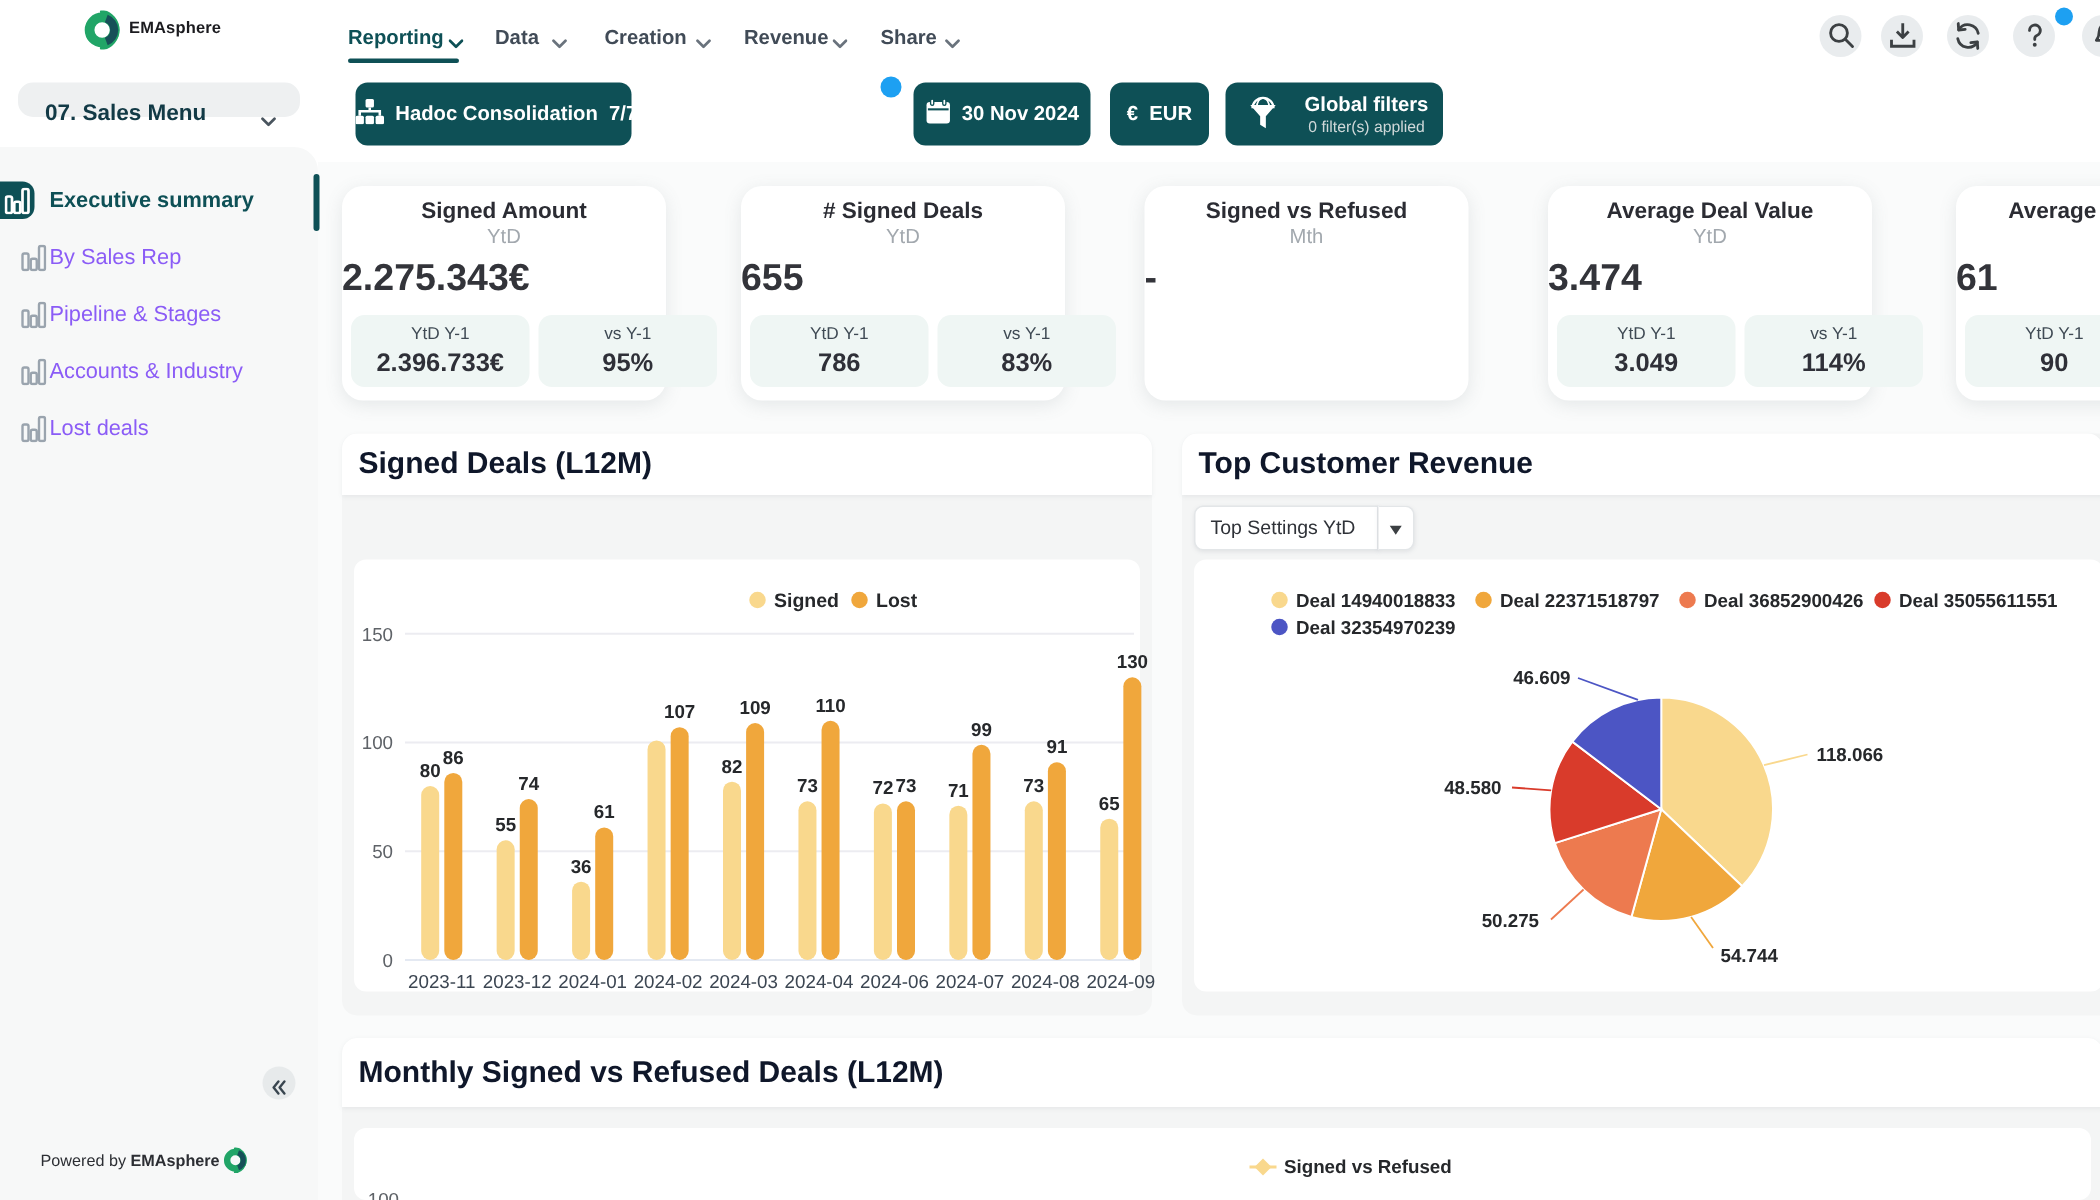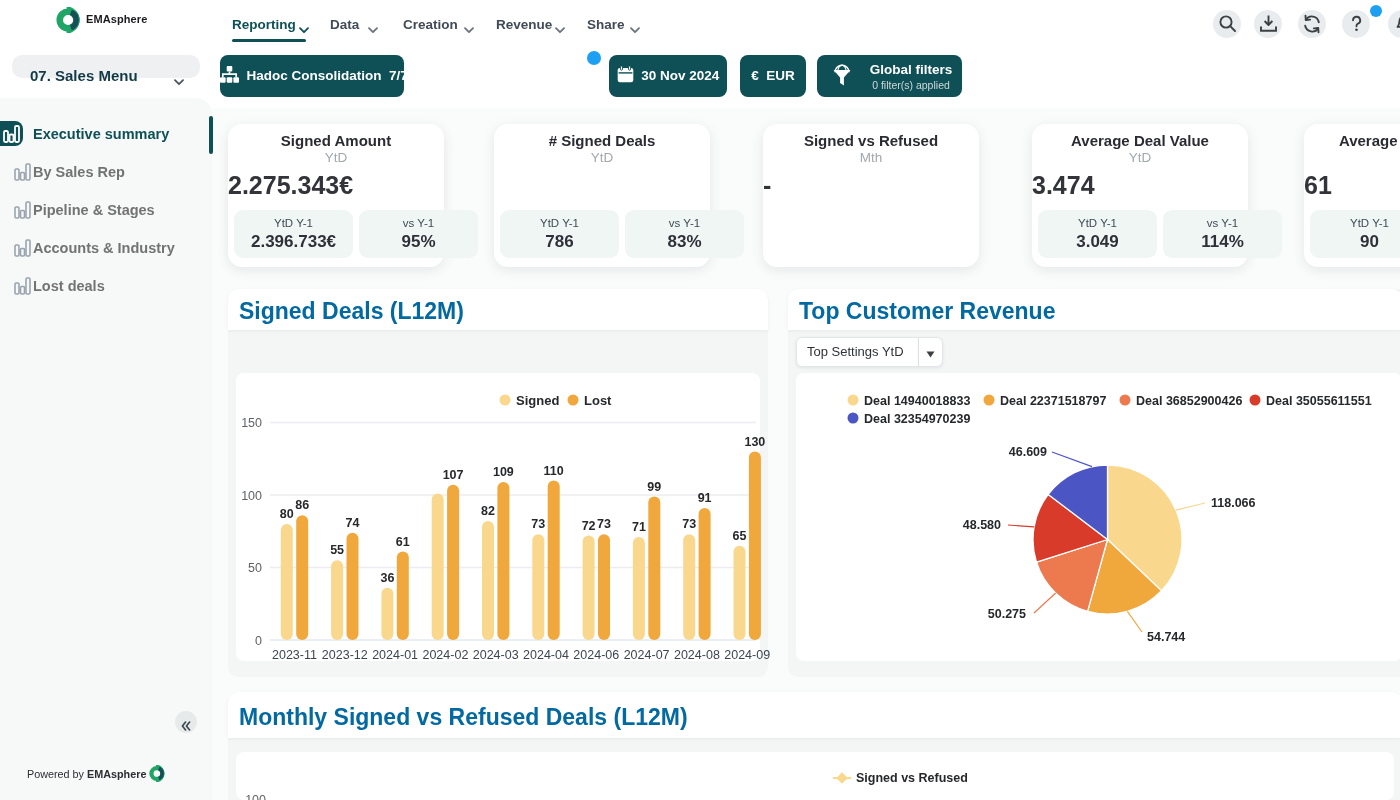--- a/index.html
+++ b/index.html
@@ -1,34 +1,34 @@
 <!DOCTYPE html>
 <html><head><meta charset="utf-8"><style>
 * { margin:0; padding:0; box-sizing:border-box; }
 html,body { width:1400px; height:800px; overflow:hidden; font-family:"Liberation Sans",sans-serif; background:#fff; -webkit-font-smoothing:antialiased; }
 #page { position:relative; width:1400px; height:800px; }
 #content-bg { position:absolute; left:212px; top:108px; width:1188px; height:692px; background:#fafbfb; }
 #sidebar { position:absolute; left:0; top:98px; width:212px; height:702px; background:#f7f8f8; border-top-right-radius:16px; }
 .smenu { position:absolute; left:12px; top:55px; width:188px; height:23px; background:#eef0f1; border-radius:10px; }
 .smenu span { position:absolute; left:18px; top:12px; font-size:15px; font-weight:bold; color:#123a46; }
 .sicon { position:absolute; left:14px; }
-.stext { position:absolute; left:33px; font-size:14.5px; color:#737373;font-weight:bold; }
+.stext { position:absolute; left:33px; font-size:14.5px; color:#8b5cf6; }
 .navlink { position:absolute; top:17px; font-size:13.5px; font-weight:bold; color:#414b57; }
 .tbtn { position:absolute; top:55px; height:42px; background:#0e5056; border-radius:8px; color:#fff; font-weight:bold; font-size:13.5px; line-height:42px; text-align:center; white-space:nowrap; }
 .circ { position:absolute; top:10px; width:28px; height:28px; border-radius:50%; background:#e9ecee; text-align:center; }
 .kpi { position:absolute; top:124px; width:216px; height:143px; background:#fff; border-radius:14px; box-shadow:0 3px 12px rgba(100,110,120,.14); }
 .kt { position:absolute; top:8px; width:100%; text-align:center; font-size:15px; font-weight:bold; color:#2b2c33; }
 .ks { position:absolute; top:26px; width:100%; text-align:center; font-size:13.5px; color:#a2a8ae; }
 .kv { position:absolute; top:47px; width:100%; text-align:left; font-size:25px; font-weight:bold; color:#33343a; }
 .kb { position:absolute; top:86px; width:119px; height:48px; background:#eff6f4; border-radius:9px; text-align:center; }
 .kbl { margin-top:7px; font-size:11.5px; color:#3f4a54; }
 .kbv { margin-top:3px; font-size:17px; font-weight:bold; color:#2f3038; }
 .panel { position:absolute; background:#f4f5f5; border-radius:10px; }
 .ptitle { position:absolute; left:0; top:0; width:100%; height:41px; background:#fff; border-radius:10px 10px 0 0; box-shadow:0 1px 3px rgba(120,130,140,.10); }
-.ptitle span { position:absolute; left:11px; top:9px; font-size:23px; font-weight:bold; color:#0369a1; }
+.ptitle span { position:absolute; left:11px; top:9px; font-size:20px; font-weight:bold; color:#0f172a; }
 .pcard { position:absolute; background:#fff; border-radius:8px; }
 </style></head><body>
 <div id="page">
 <div id="content-bg"></div>
 <div id="sidebar"></div>
 
 <div style="position:absolute;left:56px;top:7px"><svg width="26" height="26" viewBox="0 0 28 28">
         <path d="M13 1 A13.2 13.2 0 0 1 13 27" fill="none" stroke="#21a567" stroke-width="3.2" stroke-linecap="round"></path>
         <circle cx="13" cy="14" r="9" fill="none" stroke="#21a567" stroke-width="7"></circle>
         <path d="M16 5.8 A8.75 8.75 0 0 1 16 22.2" fill="none" stroke="#174f58" stroke-width="5.8"></path>
@@ -108,21 +108,21 @@
       </svg></div>
 <div class="navlink" style="left:496px">Revenue</div>
     <div style="position:absolute;left:555px;top:20px"><svg width="10" height="7" viewBox="0 0 10 7">
         <path d="M1 1.2 L5 5.2 L9 1.2" fill="none" stroke="#6a737d" stroke-width="1.8" stroke-linecap="round" stroke-linejoin="round"></path>
       </svg></div>
 <div class="navlink" style="left:587px">Share</div>
     <div style="position:absolute;left:630px;top:20px"><svg width="10" height="7" viewBox="0 0 10 7">
         <path d="M1 1.2 L5 5.2 L9 1.2" fill="none" stroke="#6a737d" stroke-width="1.8" stroke-linecap="round" stroke-linejoin="round"></path>
       </svg></div>
 
-<div class="tbtn" style="left:220px;width:184px"><svg width="19" height="17" viewBox="0 0 19 17" style="vertical-align:-3px">
+<div class="tbtn" style="left:237px;width:184px"><svg width="19" height="17" viewBox="0 0 19 17" style="vertical-align:-3px">
         <rect x="6.7" y="0" width="5.6" height="5.6" rx="1" fill="#fff"></rect>
         <path d="M9.5 5.6 v2.6 M2.8 11.2 v-3 h13.4 v3" stroke="#fff" stroke-width="1.7" fill="none"></path>
         <rect x="0" y="11.2" width="5.6" height="5.6" rx="1" fill="#fff"></rect>
         <rect x="6.7" y="11.2" width="5.6" height="5.6" rx="1" fill="#fff"></rect>
         <rect x="13.4" y="11.2" width="5.6" height="5.6" rx="1" fill="#fff"></rect>
       </svg>&nbsp; Hadoc Consolidation &nbsp;7/7</div>
 <div style="position:absolute;left:587px;top:51px;width:14px;height:14px;border-radius:50%;background:#1da0f2"></div>
 <div class="tbtn" style="left:609px;width:118px"><svg width="17" height="17" viewBox="0 0 17 17" style="vertical-align:-3px">
         <rect x="0.7" y="2" width="15.6" height="14.3" rx="2.2" fill="#fff"></rect>
         <rect x="3.4" y="0" width="2.1" height="4.2" rx="1" fill="#fff" stroke="#0e5056" stroke-width="0.9"></rect>
@@ -172,20 +172,21 @@
         <div class="kbv">2.396.733€</div>
       </div>
       <div class="kb" style="left:131px">
         <div class="kbl">vs Y-1</div>
         <div class="kbv">95%</div>
       </div>
     </div>
     <div class="kpi" style="left:494px">
       <div class="kt"># Signed Deals</div>
       <div class="ks">YtD</div>
+      <div class="kv">655</div>
       <div class="kb" style="left:6px">
         <div class="kbl">YtD Y-1</div>
         <div class="kbv">786</div>
       </div>
       <div class="kb" style="left:131px">
         <div class="kbl">vs Y-1</div>
         <div class="kbv">83%</div>
       </div>
     </div>
     <div class="kpi" style="left:763px">

